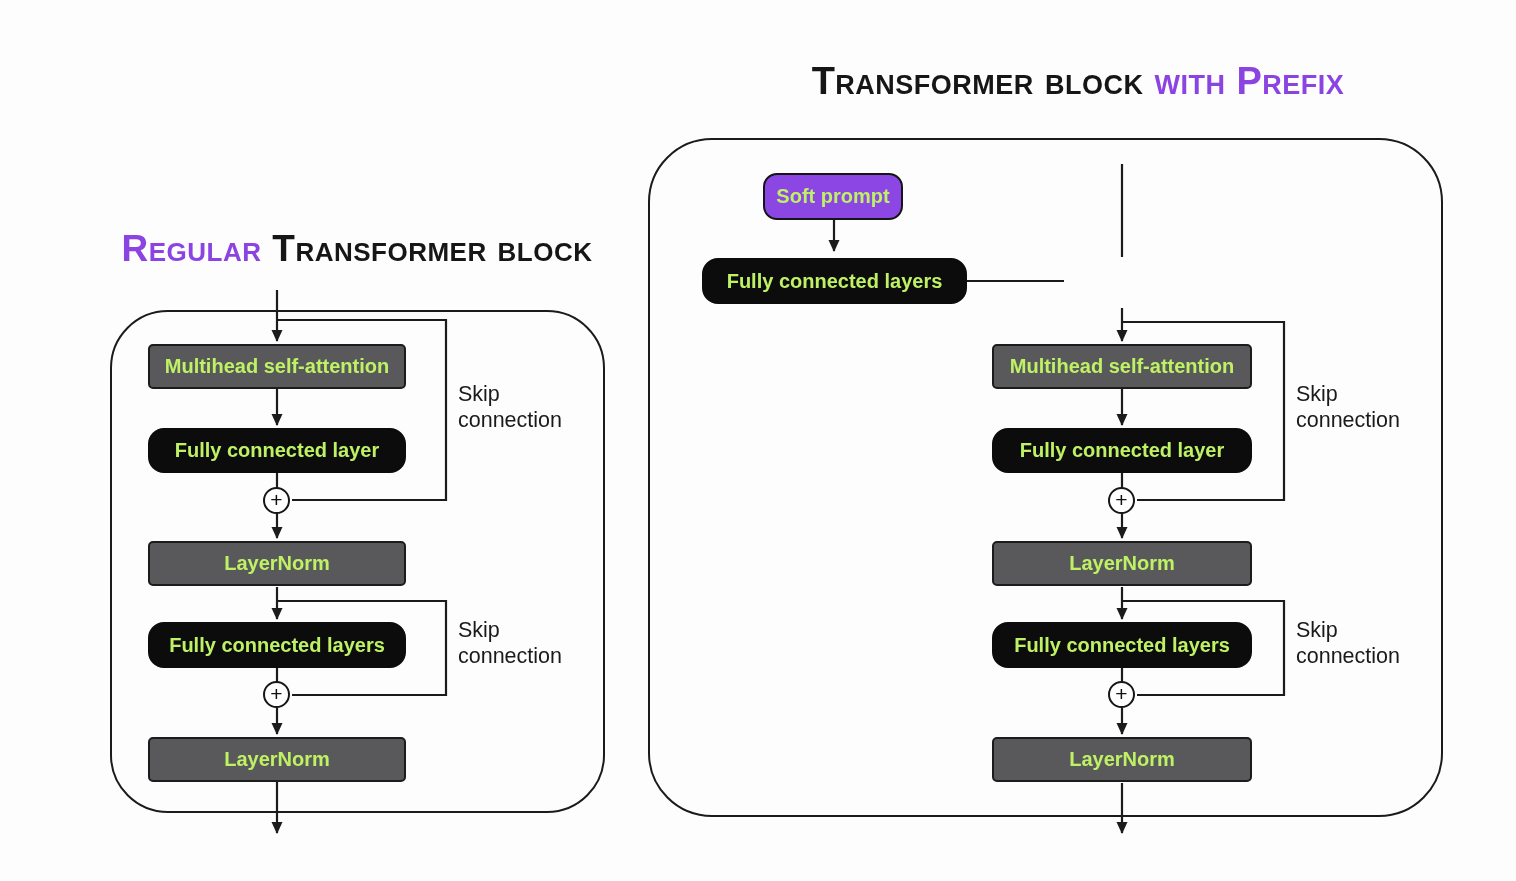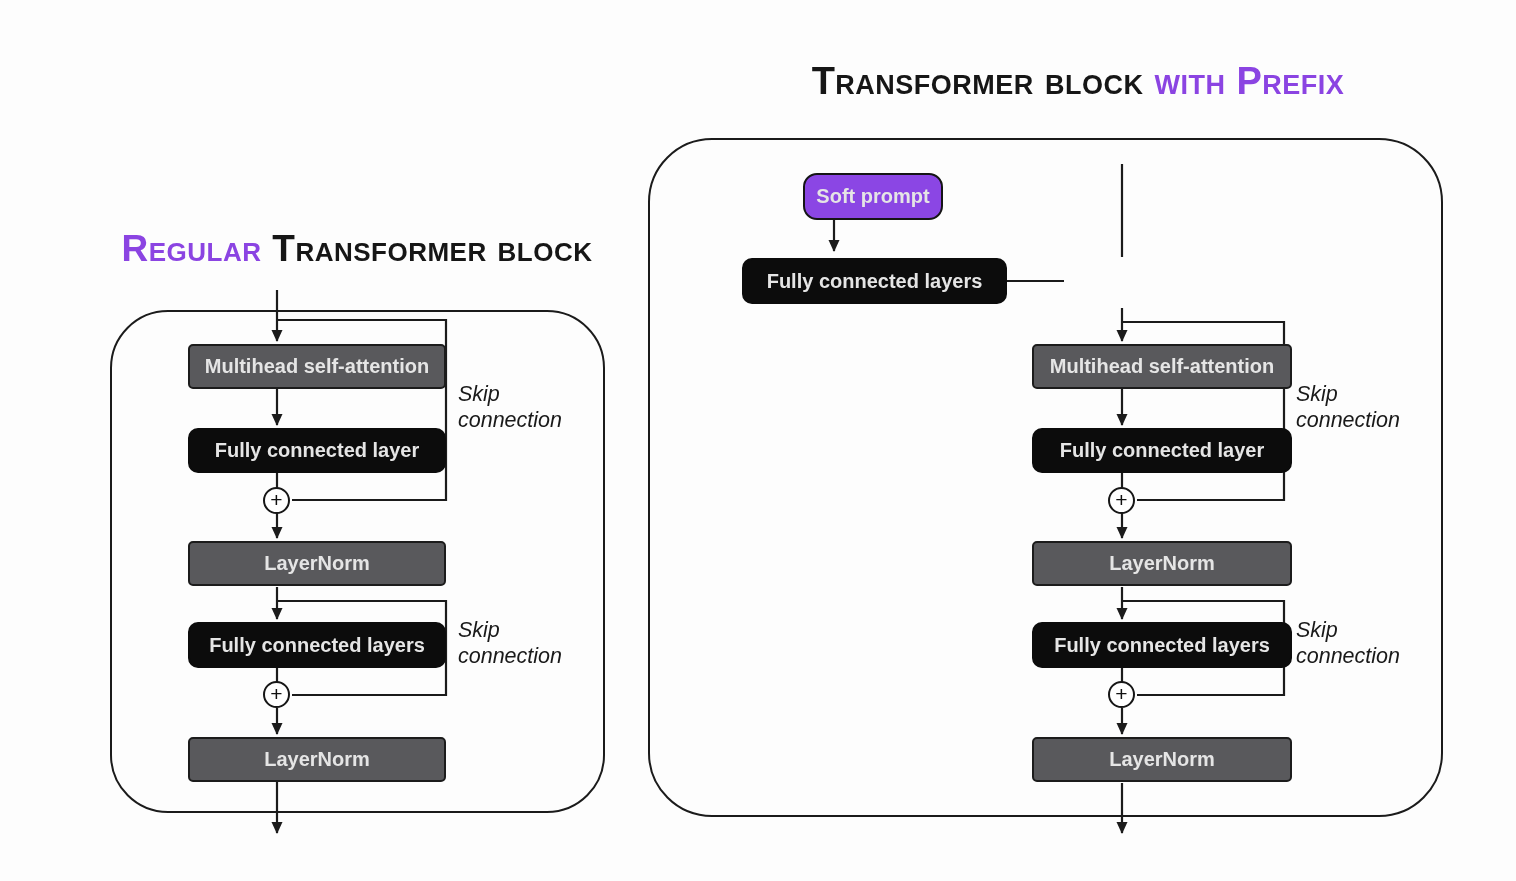--- a/index.html
+++ b/index.html
@@ -16,41 +16,41 @@
   .title-right { left: 718px; top: 60px;  width: 720px; font-size: 38px; }
   .accent { color: #8b44e2; }
   .container-box {
     position: absolute; border: 2.3px solid #1b1b1b; background: transparent;
     box-sizing: border-box;
   }
   .container-left  { left: 110px; top: 310px; width: 495px; height: 503px; border-radius: 58px; }
   .container-right { left: 648px; top: 138px; width: 795px; height: 679px; border-radius: 64px; }
   .node {
     position: absolute; display: flex; align-items: center; justify-content: center;
-    color: #e5e5e5; font-weight: 700; font-size: 20px; box-sizing: border-box;
-    border: 2.5px solid #141414; white-space: nowrap; text-align: center; margin-left: 40px;
+    color: #bef264; font-weight: 700; font-size: 20px; box-sizing: border-box;
+    border: 2.5px solid #141414; white-space: nowrap; text-align: center;
   }
   .gray   { background: #59595c; border-color: #1c1c1c; border-radius: 5px; }
-  .black  { background: #0c0c0c; border-color: #0c0c0c; border-radius: 10px; }
+  .black  { background: #0c0c0c; border-color: #0c0c0c; border-radius: 16px; }
   .purple { background: #8b46e4; border-color: #151515; border-radius: 14px; }
   .ellipse {
     position: absolute; border-radius: 50%; background: #8b46e4;
     border: 2.5px solid #141414; box-sizing: border-box;
     display: flex; align-items: center; justify-content: center;
     color: #fff; font-weight: 700; font-size: 20px;
   }
   .plus-node {
     position: absolute; width: 27px; height: 27px; border-radius: 50%;
     background: #ffffff; border: 2.4px solid #161616; box-sizing: border-box;
     display: flex; align-items: center; justify-content: center;
     font-size: 21px; font-weight: 400; color: #111; line-height: 1;
     padding-bottom: 2px;
   }
   .skip-label {
-    position: absolute; font-size: 21.5px; line-height: 26px; color: #1a1a1a; font-style: italic;
+    position: absolute; font-size: 21.5px; line-height: 26px; color: #1a1a1a;
   }
   .skip-label span { display: block; }
   svg.wires { position: absolute; left: 0; top: 0; }
 </style>
 </head>
 <body>
 
 <div class="stage">
 
   <div class="title title-right"><span>Transformer block</span><span class="accent"> with Prefix</span></div>

